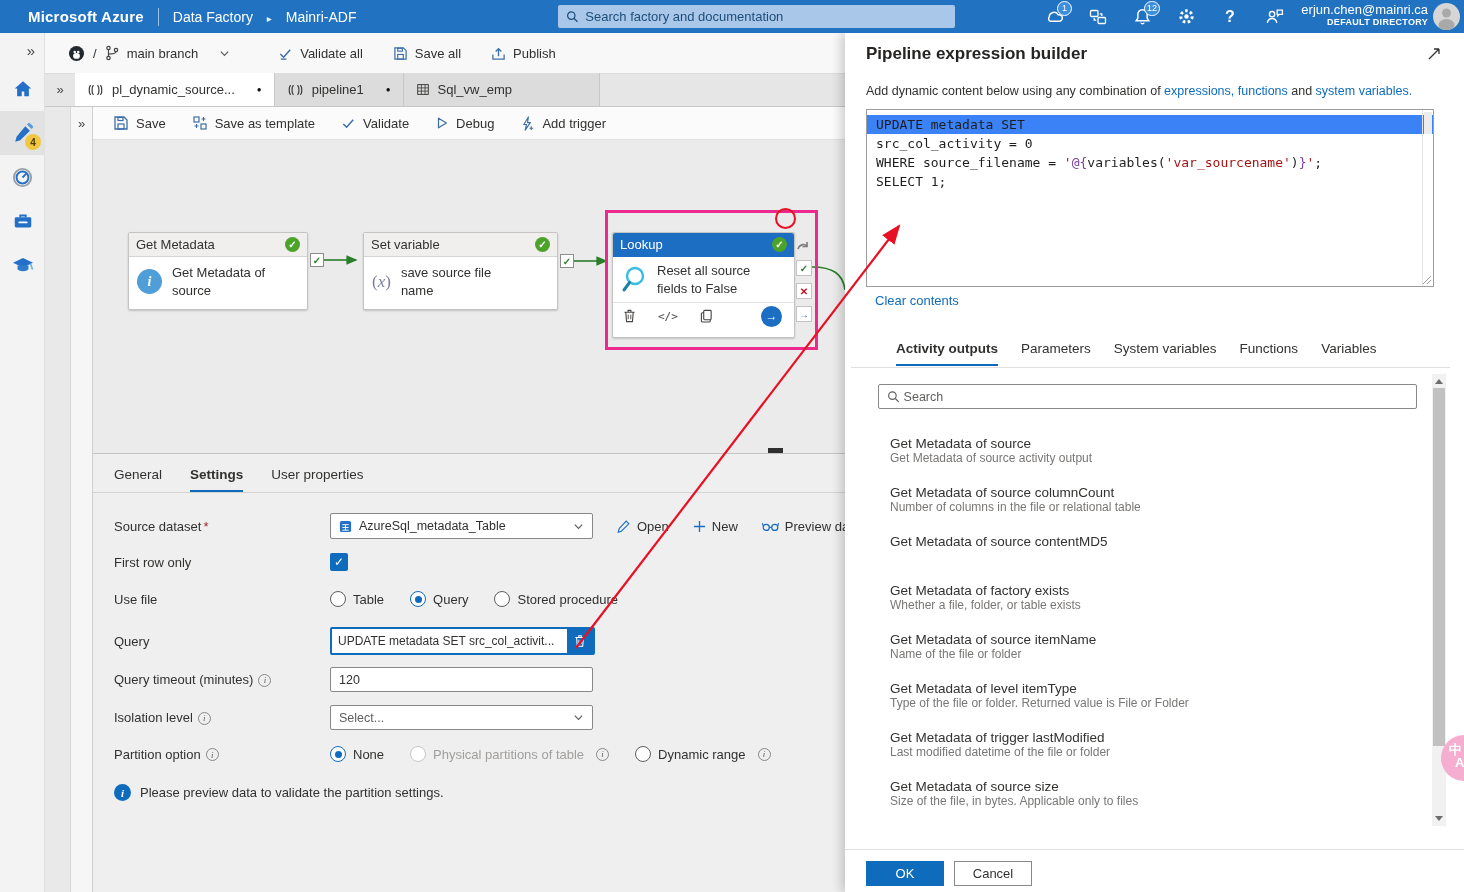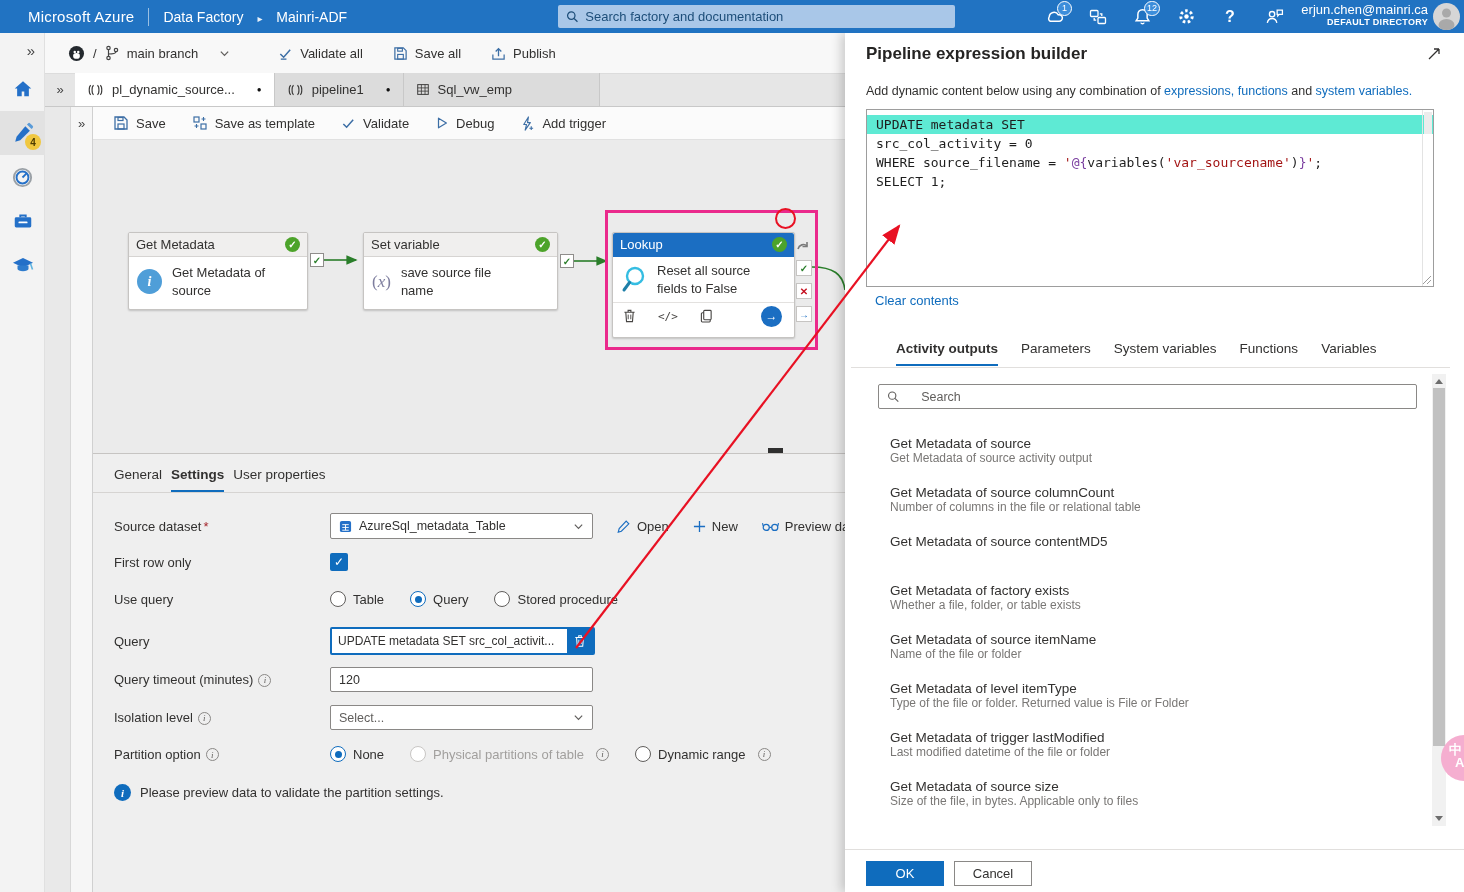--- a/index.html
+++ b/index.html
@@ -1,21 +1,21 @@
 <!DOCTYPE html>
 <html><head>
 <meta charset="utf-8">
 <style>
 *{margin:0;padding:0;box-sizing:border-box}
 body{font-family:"Liberation Sans",sans-serif;background:#fff}
 #app{position:relative;width:1464px;height:892px;overflow:hidden;background:#ebebeb;font-size:13px;color:#323130}
 .abs{position:absolute}
 
 .topbar{position:absolute;left:0;top:0;width:1464px;height:33px;background:#2173c2;display:flex;align-items:center;color:#fff;z-index:30}
-.brand{font-weight:normal;font-size:15px;margin-left:28px;letter-spacing:.2px}
+.brand{font-weight:bold;font-size:15px;margin-left:28px;letter-spacing:.2px}
 .tb-divider{width:1px;height:18px;background:rgba(255,255,255,.55);margin:0 14px}
 .crumb{font-size:14px}
 .crumb-sep{margin:0 10px;font-size:10px;opacity:.9}
 .tb-search{position:absolute;left:558px;top:5px;width:397px;height:23px;background:#a9c7e8;border:none;border-radius:2px;display:flex;align-items:center;padding:0 8px;gap:7px}
 .tb-search input{background:transparent;border:none;outline:none;color:#1d4e79;font-size:13px;width:100%;font-family:Liberation Sans, sans-serif}
 .tb-search input::placeholder{color:#1d4e79;opacity:1}
 .tb-icons{position:absolute;right:180px;top:0;height:33px;display:flex;align-items:center;gap:24px}
 .tb-icon{position:relative;width:20px;height:20px;display:flex;align-items:center;justify-content:center;cursor:pointer}
 .badge{position:absolute;top:-6px;right:-8px;min-width:15px;height:15px;border-radius:8px;background:#3d8edb;border:1px solid #fff;color:#fff;font-size:9px;display:flex;align-items:center;justify-content:center;padding:0 2px}
 .tb-user{position:absolute;right:36px;top:3px;text-align:right;line-height:13px}
@@ -57,21 +57,21 @@
 .act-foot{display:flex;align-items:center;gap:22px;padding:6px 10px;border-top:1px solid #e3e1df;position:relative}
 .foot-ic{color:#484644;cursor:pointer;display:flex;align-items:center;font-size:12px}
 .go-circle{position:absolute;right:12px;width:21px;height:21px;border-radius:50%;background:#1b6ec2;color:#fff;display:flex;align-items:center;justify-content:center;font-size:12px;cursor:pointer}
 .conn-cb{position:absolute;width:14px;height:14px;background:#fff;border:1px solid #8f8d8b;color:#2a7e2a;font-size:10px;font-weight:bold;display:flex;align-items:center;justify-content:center;cursor:pointer}
 .port{position:absolute;left:703px;width:16px;height:16px;background:#fff;border:1px solid #c6c4c2;display:flex;align-items:center;justify-content:center;font-size:10px;font-weight:bold;cursor:pointer}
 .annot-rect{position:absolute;left:512px;top:70px;width:213px;height:140px;border:3px solid #ea2a8c;pointer-events:none}
 .annot-circle{position:absolute;left:682px;top:68px;width:21px;height:21px;border:2px solid #e81123;border-radius:50%;pointer-events:none}
 .hscroll-thumb{position:absolute;left:675px;top:308px;width:15px;height:5px;background:#2f2f2f;cursor:pointer}
 
 .settings{position:absolute;left:93px;top:453px;right:0;bottom:0;background:#efefef;border-top:1px solid #c6c4c2;z-index:2}
-.set-tabs{display:flex;gap:9px;padding:13px 0 0 21px;border-bottom:1px solid #d6d4d2;height:39px}
+.set-tabs{display:flex;gap:28px;padding:13px 0 0 21px;border-bottom:1px solid #d6d4d2;height:39px}
 .set-tab{font-size:13.5px;color:#323130;padding-bottom:9px;cursor:pointer}
 .set-tab.active{font-weight:bold;border-bottom:2px solid #0f6cbd}
 .form-row{position:absolute;left:21px;display:flex;align-items:center}
 .f-label{width:216px;font-size:13px;color:#323130;flex:none}
 .req{color:#a4262c;margin-left:2px}
 .dd{width:263px;height:26px;background:#fff;border:1px solid #8a8886;border-radius:2px;display:flex;align-items:center;padding:0 8px;gap:7px;cursor:pointer;font-size:12.5px}
 .dd .chev{margin-left:auto;color:#605e5c}
 .linkbtn{display:flex;align-items:center;gap:6px;color:#323130;cursor:pointer;font-size:13px;margin-left:24px;white-space:nowrap}
 .cb{width:18px;height:18px;background:#0f6cbd;border-radius:2px;color:#fff;display:flex;align-items:center;justify-content:center;font-size:12px;cursor:pointer}
 .radio{display:flex;align-items:center;gap:7px;cursor:pointer;font-size:13px;margin-right:26px}
@@ -87,32 +87,32 @@
 .info-i{display:inline-flex;width:13px;height:13px;border-radius:50%;border:1px solid #8a8886;color:#605e5c;font-size:9px;align-items:center;justify-content:center;margin-left:5px;font-family:"Liberation Serif",serif;font-style:italic;vertical-align:1px}
 .note-ic{width:17px;height:17px;border-radius:50%;background:#0f6cbd;color:#fff;font-size:11px;font-weight:bold;display:flex;align-items:center;justify-content:center;font-family:"Liberation Serif",serif;font-style:italic;flex:none}
 
 .panel{position:absolute;left:845px;top:33px;right:0;bottom:0;background:#fff;box-shadow:-4px 0 10px rgba(0,0,0,.18);z-index:20}
 .p-title{position:absolute;left:21px;top:11px;font-size:17px;font-weight:bold;color:#252423}
 .p-expand{position:absolute;right:22px;top:13px;cursor:pointer}
 .p-intro{position:absolute;left:21px;top:51px;font-size:12.5px;color:#323130}
 .p-link{color:#0f6cbd;cursor:pointer}
 .editor{position:absolute;left:21px;top:76px;width:568px;height:178px;background:#fff;border:1px solid #9d9d9d;font-family:"DejaVu Sans Mono",monospace;font-size:13px;line-height:19px;color:#1e1e1e;padding:5px 0 0 0;cursor:text}
 .code-line{padding:0 14px 0 9px}
-.code-line.hl{background:#5eead4}
+.code-line.hl{background:#3b82f6}
 .tok-str{color:#a31515}
 .tok-brace{color:#7b3fa0}
 .ed-sbar{position:absolute;right:0;top:0;width:11px;height:100%;border-left:1px solid #e3e3e3}
 .ed-sthumb{position:absolute;right:1px;top:2px;width:8px;height:22px;background:#ececec}
 .ed-grip{position:absolute;right:1px;bottom:1px}
 .p-clear{position:absolute;left:30px;top:260px;color:#0f6cbd;font-size:13px;cursor:pointer}
 .p-tabs{position:absolute;left:51px;top:308px;display:flex;gap:23px}
 .p-tab{font-size:13.5px;color:#323130;padding-bottom:8px;cursor:pointer}
 .p-tab.active{font-weight:bold;border-bottom:2.5px solid #0f6cbd}
 .p-tabline{position:absolute;left:6px;top:334px;right:14px;height:1px;background:#e1dfdd}
-.p-search{position:absolute;left:33px;top:351px;width:539px;height:25px;border:1px solid #8a8886;border-radius:2px;display:flex;align-items:center;gap:22px;padding:0 8px}
+.p-search{position:absolute;left:33px;top:351px;width:539px;height:25px;border:1px solid #8a8886;border-radius:2px;display:flex;align-items:center;gap:4px;padding:0 8px}
 .p-search input{border:none;outline:none;font-size:12.5px;width:100%;color:#323130;font-family:"Liberation Sans",sans-serif}
 .p-search input::placeholder{color:#605e5c;opacity:1}
 .out-item{position:absolute;left:45px;width:520px;cursor:pointer}
 .out-title{font-size:13.5px;color:#323130}
 .out-desc{font-size:12px;color:#797775;}
 .p-vscroll{position:absolute;left:587px;top:341px;width:14px;height:452px;background:#f1f1f1;cursor:pointer}
 .p-vthumb{position:absolute;left:1px;top:14px;width:12px;height:358px;background:#c1c1c1}
 .tri-up{width:0;height:0;border-left:4px solid transparent;border-right:4px solid transparent;border-bottom:5px solid #6d6d6d;position:absolute;left:3px;top:5px}
 .tri-dn{width:0;height:0;border-left:4px solid transparent;border-right:4px solid transparent;border-top:5px solid #6d6d6d;position:absolute;left:3px;bottom:5px}
 .p-btnline{position:absolute;left:0;right:0;top:816px;height:1px;background:#e1dfdd}
@@ -479,21 +479,21 @@
         <span>Preview data</span>
       </span>
     </div>
 
     <div class="form-row" style="top:99px">
       <span class="f-label">First row only</span>
       <span class="cb">✓</span>
     </div>
 
     <div class="form-row" style="top:137px">
-      <span class="f-label">Use query</span>
+      <span class="f-label">Use file</span>
       <span class="radio">
           <span class="rdot"></span>
           <span>Table</span>
         </span>
       <span class="radio">
           <span class="rdot on"></span>
           <span>Query</span>
         </span>
       <span class="radio">
           <span class="rdot"></span>

